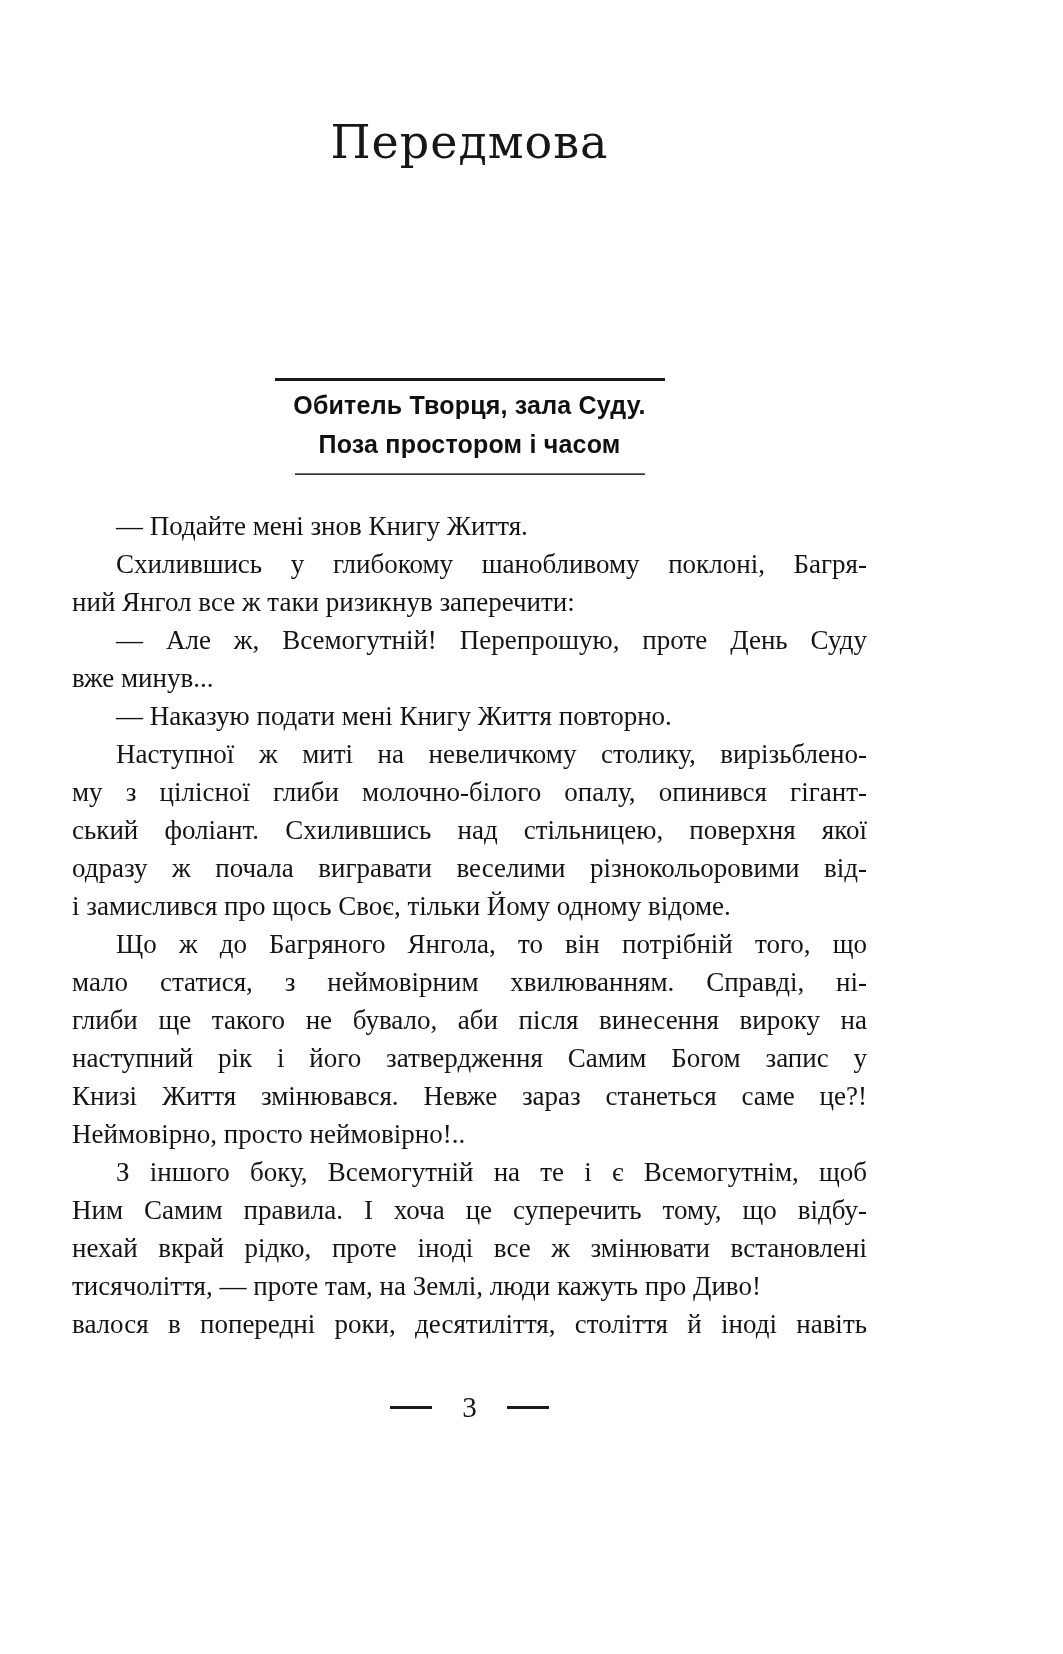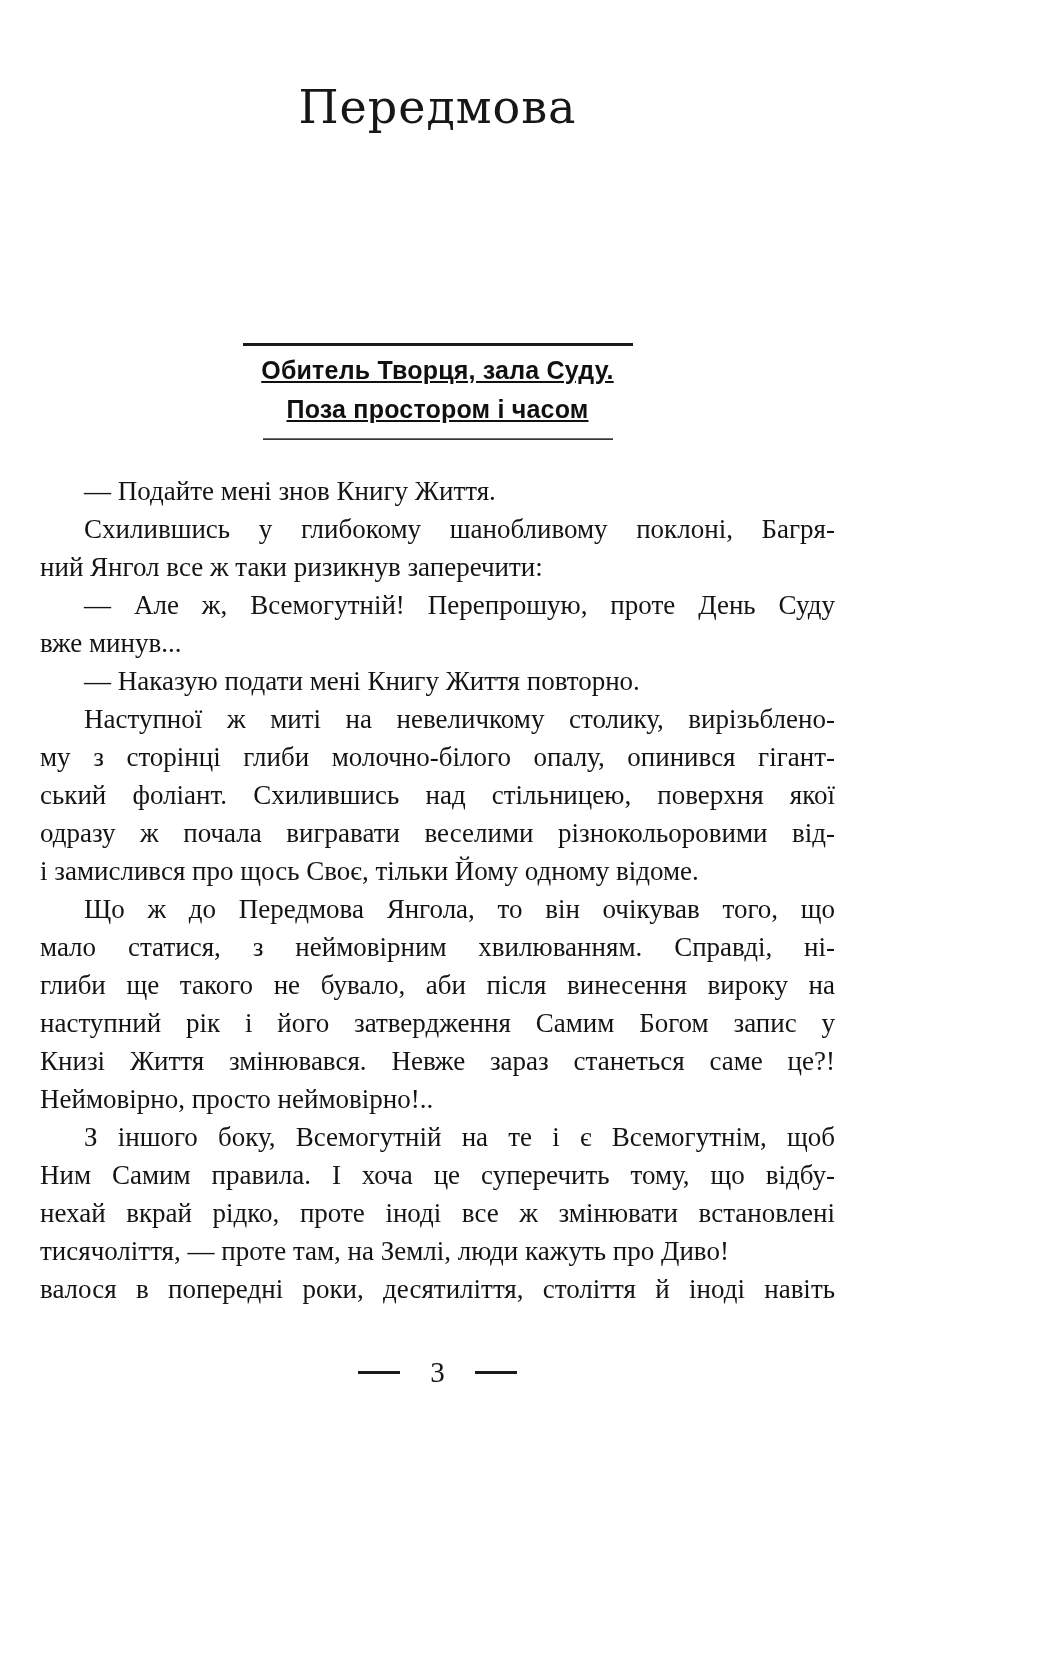--- a/index.html
+++ b/index.html
@@ -10,23 +10,23 @@
   .page {
     position: relative;
     width: 1063px;
     height: 1654px;
     background: #ffffff;
     overflow: hidden;
     font-family: "Liberation Serif", serif;
     color: #141414;
   }
   .content {
-    margin-left: 40px;
+    margin-left: 72px;
     width: 795px;
-    padding-top: 77px;
+    padding-top: 112px;
   }
   .chapter-title {
     text-align: center;
     font-family: "DejaVu Serif", serif;
     font-size: 46px;
     line-height: 60px;
     letter-spacing: 1px;
     color: #171717;
     white-space: nowrap;
   }
@@ -48,21 +48,20 @@
     background: linear-gradient(#8a8a8a, #1b1b1b);
   }
   .scene-heading-text {
     padding: 5px 0 9px 0;
     font-family: "Liberation Sans", sans-serif;
     font-weight: 700;
     font-size: 25px;
     line-height: 39px;
     color: #101010;
     letter-spacing: 0.2px;
-    text-decoration: underline;
   }
   .body-text {
     margin-top: 32px;
     font-size: 27px;
   }
   .line {
     height: 38px;
     line-height: 38px;
     text-align: justify;
     text-align-last: justify;
@@ -112,25 +111,25 @@
     </div>
 
     <div class="body-text">
         <div class="line indent endline">— Подайте мені знов Книгу Життя.</div>
         <div class="line indent">Схилившись у глибокому шанобливому поклоні, Багря-</div>
         <div class="line endline">ний Янгол все ж таки ризикнув заперечити:</div>
         <div class="line indent">— Але ж, Всемогутній! Перепрошую, проте День Суду</div>
         <div class="line endline">вже минув...</div>
         <div class="line indent endline">— Наказую подати мені Книгу Життя повторно.</div>
         <div class="line indent">Наступної ж миті на невеличкому столику, вирізьблено-</div>
-        <div class="line">му з сторінці глиби молочно-білого опалу, опинився гігант-</div>
+        <div class="line">му з цілісної глиби молочно-білого опалу, опинився гігант-</div>
         <div class="line">ський фоліант. Схилившись над стільницею, поверхня якої</div>
         <div class="line">одразу ж почала вигравати веселими різнокольоровими від-</div>
         <div class="line endline">і замислився про щось Своє, тільки Йому одному відоме.</div>
-        <div class="line indent">Що ж до Передмова Янгола, то він очікував того, що</div>
+        <div class="line indent">Що ж до Багряного Янгола, то він потрібній того, що</div>
         <div class="line">мало статися, з неймовірним хвилюванням. Справді, ні-</div>
         <div class="line">глиби ще такого не бувало, аби після винесення вироку на</div>
         <div class="line">наступний рік і його затвердження Самим Богом запис у</div>
         <div class="line">Книзі Життя змінювався. Невже зараз станеться саме це?!</div>
         <div class="line endline">Неймовірно, просто неймовірно!..</div>
         <div class="line indent">З іншого боку, Всемогутній на те і є Всемогутнім, щоб</div>
         <div class="line">Ним Самим правила. І хоча це суперечить тому, що відбу-</div>
         <div class="line">нехай вкрай рідко, проте іноді все ж змінювати встановлені</div>
         <div class="line endline">тисячоліття, — проте там, на Землі, люди кажуть про Диво!</div>
         <div class="line">валося в попередні роки, десятиліття, століття й іноді навіть</div>

